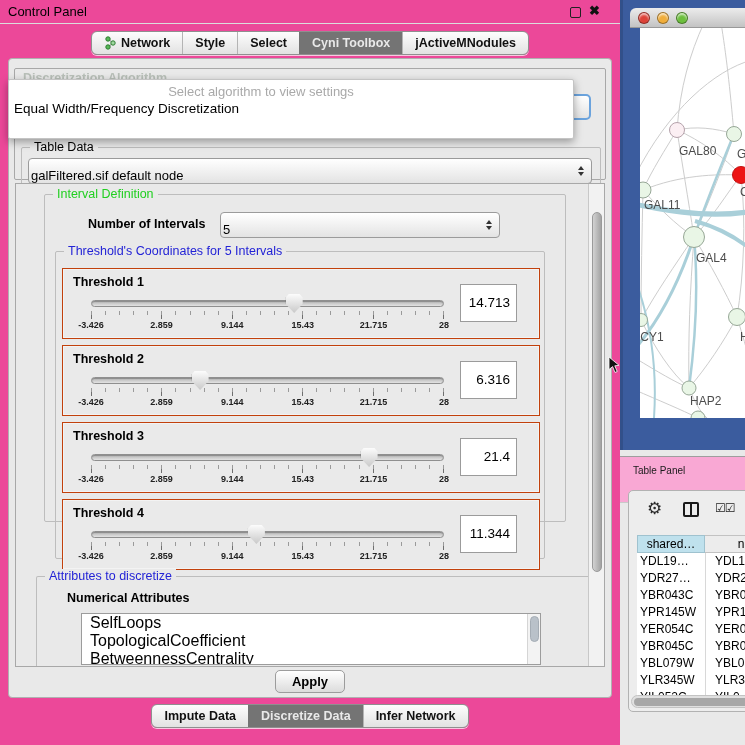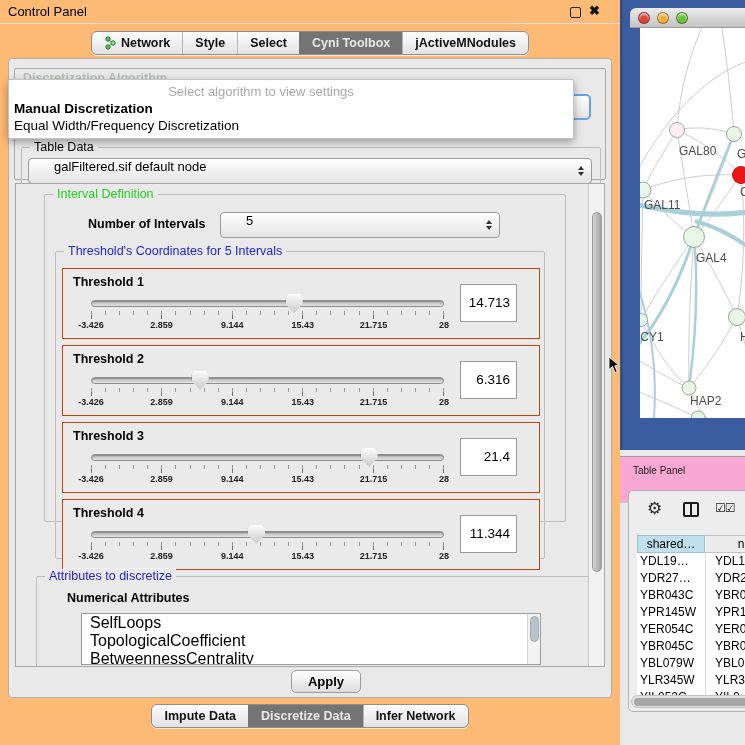--- a/index.html
+++ b/index.html
@@ -5,21 +5,21 @@
   :root{
     --green:#21cf21; --blue:#2323d6; --tabsel:#747474; --frameblue:#3b5c9e;
     --rednode:#ed1515; --teal:#a9cfd9; --hdrblue:#bfe1ed;
   }
   *{box-sizing:border-box; margin:0; padding:0;}
   html,body{width:745px;height:745px;overflow:hidden;}
   body{font-family:"Liberation Sans",sans-serif;background:#e9e9e9;position:relative;}
   .abs{position:absolute;}
 
   
-  #control-panel{left:0;top:0;width:620px;height:745px;background:#fdba74;}
+  #control-panel{left:0;top:0;width:620px;height:745px;background:#ec4899;}
   #cp-titlebar{left:0;top:0;width:620px;height:24px;border-bottom:1px solid #dcdcdc;}
   #cp-title{left:8px;top:4px;font-size:13px;color:#000;}
   #float-icon{left:570px;top:7px;width:11px;height:11px;border:1.5px solid #222;border-radius:2px;}
   #close-icon{left:589px;top:3px;font-size:13px;font-weight:bold;color:#111;}
 
   .segbar{display:inline-flex;border:1px solid #8f8f8f;border-radius:6px;overflow:hidden;
           background:linear-gradient(#fdfdfd,#e2e2e2);box-shadow:0 1px 0 rgba(255,255,255,.7);}
   .seg{padding:4px 12px;font-size:12.5px;font-weight:bold;color:#111;border-left:1px solid #b4b4b4;
        display:flex;align-items:center;gap:5px;white-space:nowrap;}
   .seg:first-child{border-left:none;align-items:center;}
@@ -35,21 +35,21 @@
                   background:linear-gradient(#ffffff,#e4e4e4);z-index:2;}
 
   .group{border:1px solid #bdbdbd;border-radius:2px;position:absolute;}
   .legend{position:absolute;top:-8px;left:8px;background:#e9e9e9;padding:0 4px;font-size:12.5px;white-space:nowrap;}
   .legend.green{color:var(--green);}
   .legend.blue{color:var(--blue);}
   .legend.black{color:#000;}
 
   #tabledata-group{left:6px;top:78px;width:580px;height:42px;}
   .combo{position:absolute;background:linear-gradient(#ffffff,#e3e3e3);border:1px solid #9b9b9b;border-radius:4px;
-         font-size:13px;color:#000;display:flex;align-items:flex-start;padding:0 25px;}
+         font-size:13px;color:#000;display:flex;align-items:flex-end;padding:0 2px;}
   .stepper{position:absolute;right:7px;top:50%;transform:translateY(-50%);display:flex;flex-direction:column;gap:2px;}
   .tri-up{width:0;height:0;border-left:3.5px solid transparent;border-right:3.5px solid transparent;border-bottom:4.5px solid #333;}
   .tri-down{width:0;height:0;border-left:3.5px solid transparent;border-right:3.5px solid transparent;border-top:4.5px solid #333;}
   #tabledata-combo{left:6px;top:10px;width:564px;height:26px;}
 
   #algo-popup{left:8px;top:79px;width:566px;height:60px;background:#fff;border:1px solid #c4c4c4;border-radius:2px;
               box-shadow:0 3px 8px rgba(0,0,0,.35);z-index:30;padding-top:3px;}
   #popup-hint{text-align:center;font-size:13px;color:#a9a9a9;height:17px;line-height:17px;padding-right:60px;}
   .popup-item{font-size:13.5px;color:#000;height:17px;line-height:17px;padding-left:5px;}
   .popup-item.bold{font-weight:bold;}
@@ -85,21 +85,21 @@
   #attrs-subtitle{left:30px;top:14px;font-size:12.5px;font-weight:bold;color:#000;}
   #attr-list{left:44px;top:36px;width:460px;height:52px;background:#fff;border:1px solid #9c9c9c;overflow:hidden;}
   .attr-item{font-size:16px;color:#000;height:18px;line-height:18px;padding-left:8px;}
   #attr-scrollbar{position:absolute;right:0;top:0;width:13px;height:52px;background:#f3f3f3;border-left:1px solid #d5d5d5;}
   #attr-thumb{position:absolute;left:1.5px;top:2px;width:9px;height:26px;background:#b9c1c9;border-radius:5px;border:1px solid #a5adb5;}
 
   #v-scrollbar{left:572px;top:0;width:17px;height:484px;background:#f2f2f2;border-left:1px solid #c8c8c8;}
   #v-thumb{left:3px;top:28px;width:10px;height:360px;border-radius:5px;border:1px solid #9a9a9a;
            background:linear-gradient(to right,#d2d2d2,#a3a3a3);}
 
-  #apply-row{left:16px;top:608px;width:602px;height:30px;text-align:center;}
+  #apply-row{left:0;top:608px;width:602px;height:30px;text-align:center;}
   #apply-button{margin-top:3px;padding:3px 16px;font-family:inherit;font-size:13px;font-weight:bold;color:#000;
                 border:1px solid #9c9c9c;border-radius:5px;background:linear-gradient(#ffffff,#dcdcdc);}
 
   
   #network-area{left:620px;top:0;width:125px;height:450px;background:var(--frameblue);
                 border-left:3px solid #32508a;}
   #net-titlebar{left:7px;top:8px;width:118px;height:20px;background:linear-gradient(#ececec,#c3c3c3);
                 border-radius:6px 0 0 0;border-bottom:1px solid #999;display:flex;align-items:center;gap:7px;padding-left:8px;}
   .tlight{width:12px;height:12px;border-radius:50%;border:1px solid rgba(0,0,0,.35);
           box-shadow:inset 0 2px 2px rgba(255,255,255,.65);}
@@ -293,21 +293,20 @@
   <div id="bottom-tabbar" class="abs">
     <span class="segbar">
       <span class="seg">Impute Data</span>
       <span class="seg selected">Discretize Data</span>
       <span class="seg">Infer Network</span>
     </span>
   </div>
 
   <div id="algo-popup" class="abs">
     <div id="popup-hint">Select algorithm to view settings</div>
-    <div class="popup-item bold">Manual Discretization</div>
     <div class="popup-item">Equal Width/Frequency Discretization</div>
   </div>
 </div>
 
 <div id="network-area" class="abs">
   <div id="net-titlebar" class="abs">
     <span class="tlight" style="background: rgb(221, 67, 56);"></span>
     <span class="tlight" style="background: rgb(240, 173, 58);"></span>
     <span class="tlight" style="background: rgb(108, 191, 61);"></span>
   </div>

